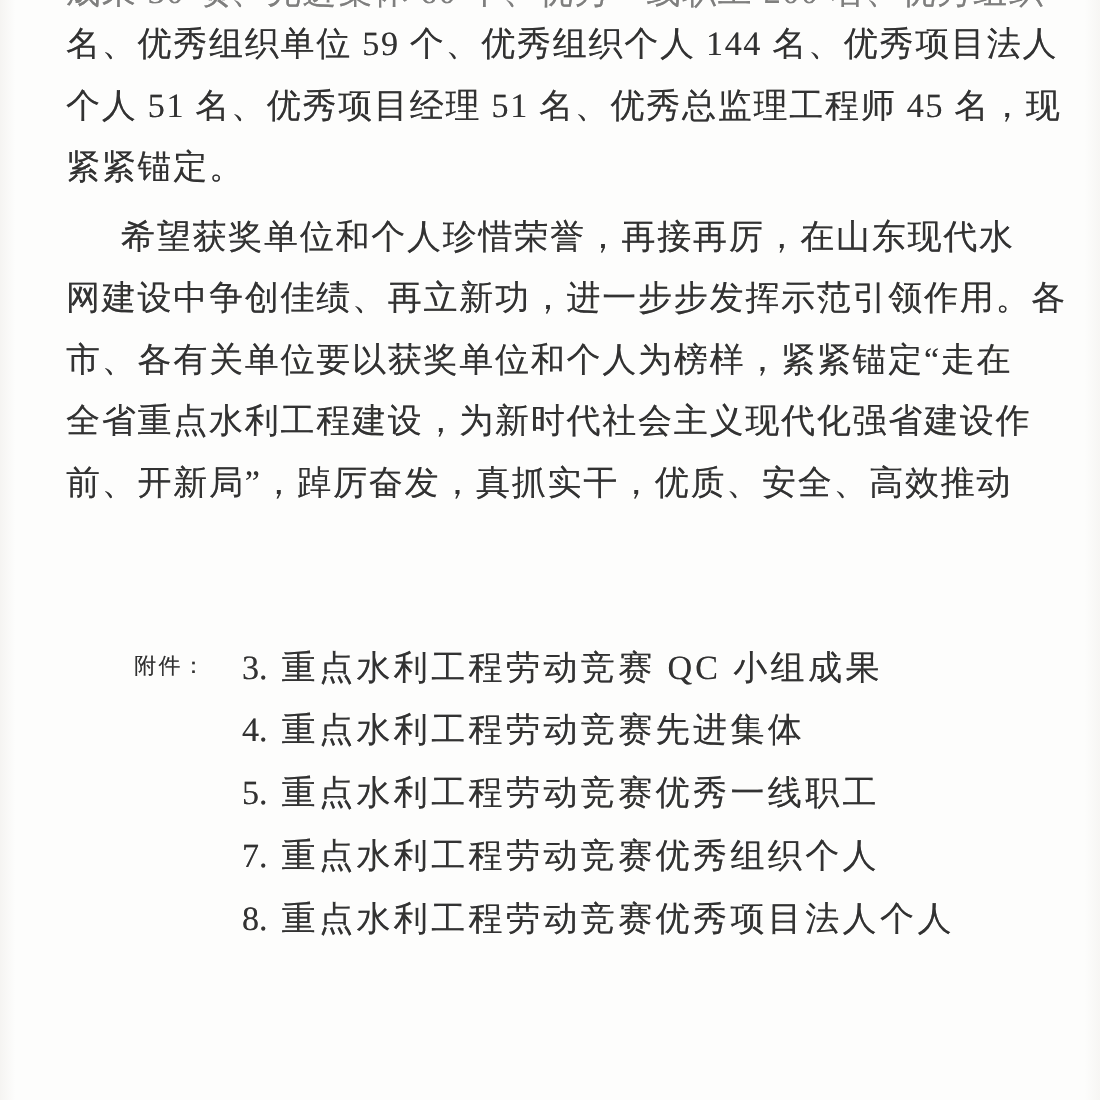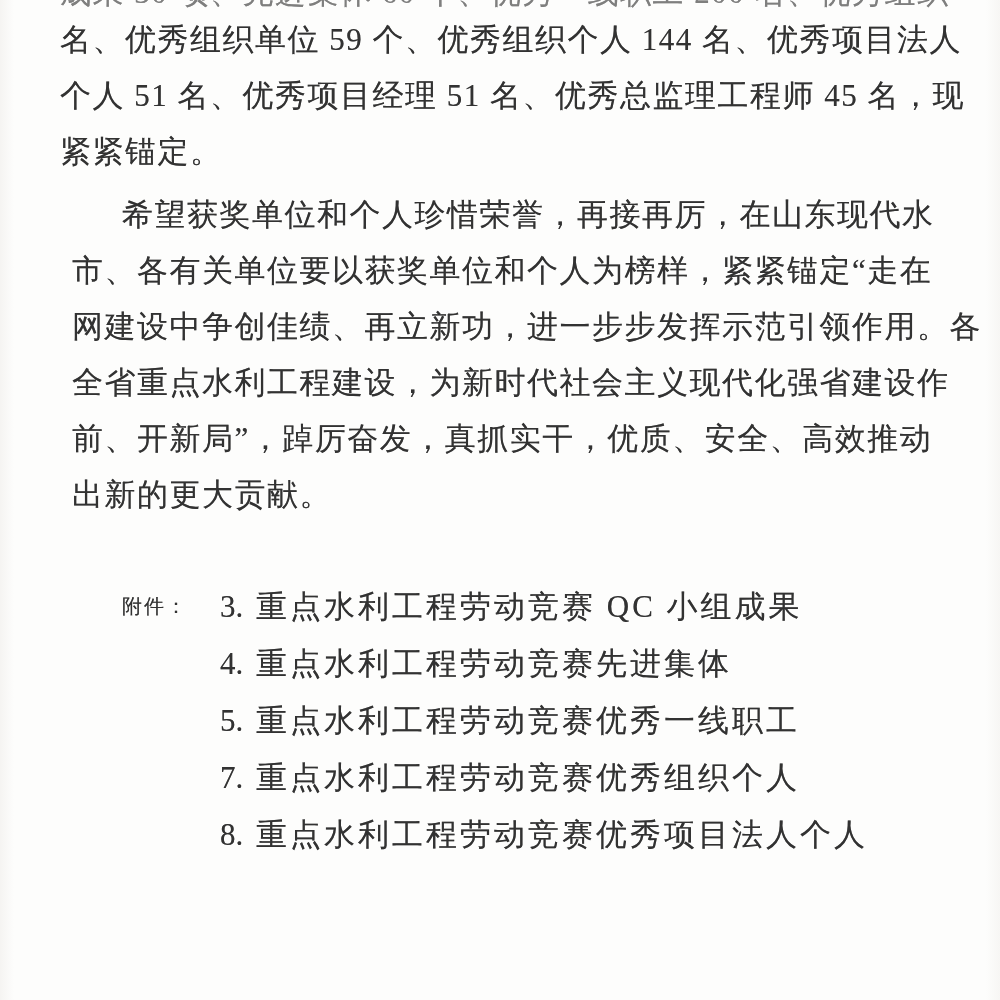--- a/index.html
+++ b/index.html
@@ -35,21 +35,21 @@
     line-height: 38px;
     color: #555;
   }
   .para1 {
     position: absolute; top: 12px; left: 60px;
   }
   .para1 .line { line-height: 56px; }
   .para2 {
     position: absolute; top: 187px; left: 60px;
   }
-  .para2 .line { line-height: 56px; margin-left: 12px; }
+  .para2 .line { line-height: 56px; }
   .para2 .line.indent { padding-left: 50px; }
   .attachments {
     position: absolute; top: 578px; left: 122px;
   }
   .att-label {
     position: absolute; left: 0; top: 0;
     line-height: 57px;
     font-size: 20px; letter-spacing: 2px;
     color: #323232;
     text-shadow: 0 0 0.6px rgba(45,45,45,0.55);
@@ -81,25 +81,24 @@
   </div>
 
   <div class="para1">
     <div class="line">名、优秀组织单位 59 个、优秀组织个人 144 名、优秀项目法人</div>
     <div class="line">个人 51 名、优秀项目经理 51 名、优秀总监理工程师 45 名，现</div>
     <div class="line">紧紧锚定。</div>
   </div>
 
   <div class="para2">
     <div class="line indent">希望获奖单位和个人珍惜荣誉，再接再厉，在山东现代水</div>
+    <div class="line">网建设中争创佳绩、再立新功，进一步步发挥示范引领作用。各</div>
     <div class="line">市、各有关单位要以获奖单位和个人为榜样，紧紧锚定“走在</div>
-    <div class="line">网建设中争创佳绩、再立新功，进一步步发挥示范引领作用。各</div>
     <div class="line">全省重点水利工程建设，为新时代社会主义现代化强省建设作</div>
     <div class="line">前、开新局”，踔厉奋发，真抓实干，优质、安全、高效推动</div>
-    <div class="line">出新的更大贡献。</div>
   </div>
 
   <div class="attachments">
     <div class="att-label">附件：</div>
 
     <div class="att-item">
       <span class="att-num">3.</span><span class="att-text">重点水利工程劳动竞赛 QC 小组成果</span>
     </div>
     <div class="att-item">
       <span class="att-num">4.</span><span class="att-text">重点水利工程劳动竞赛先进集体</span>

